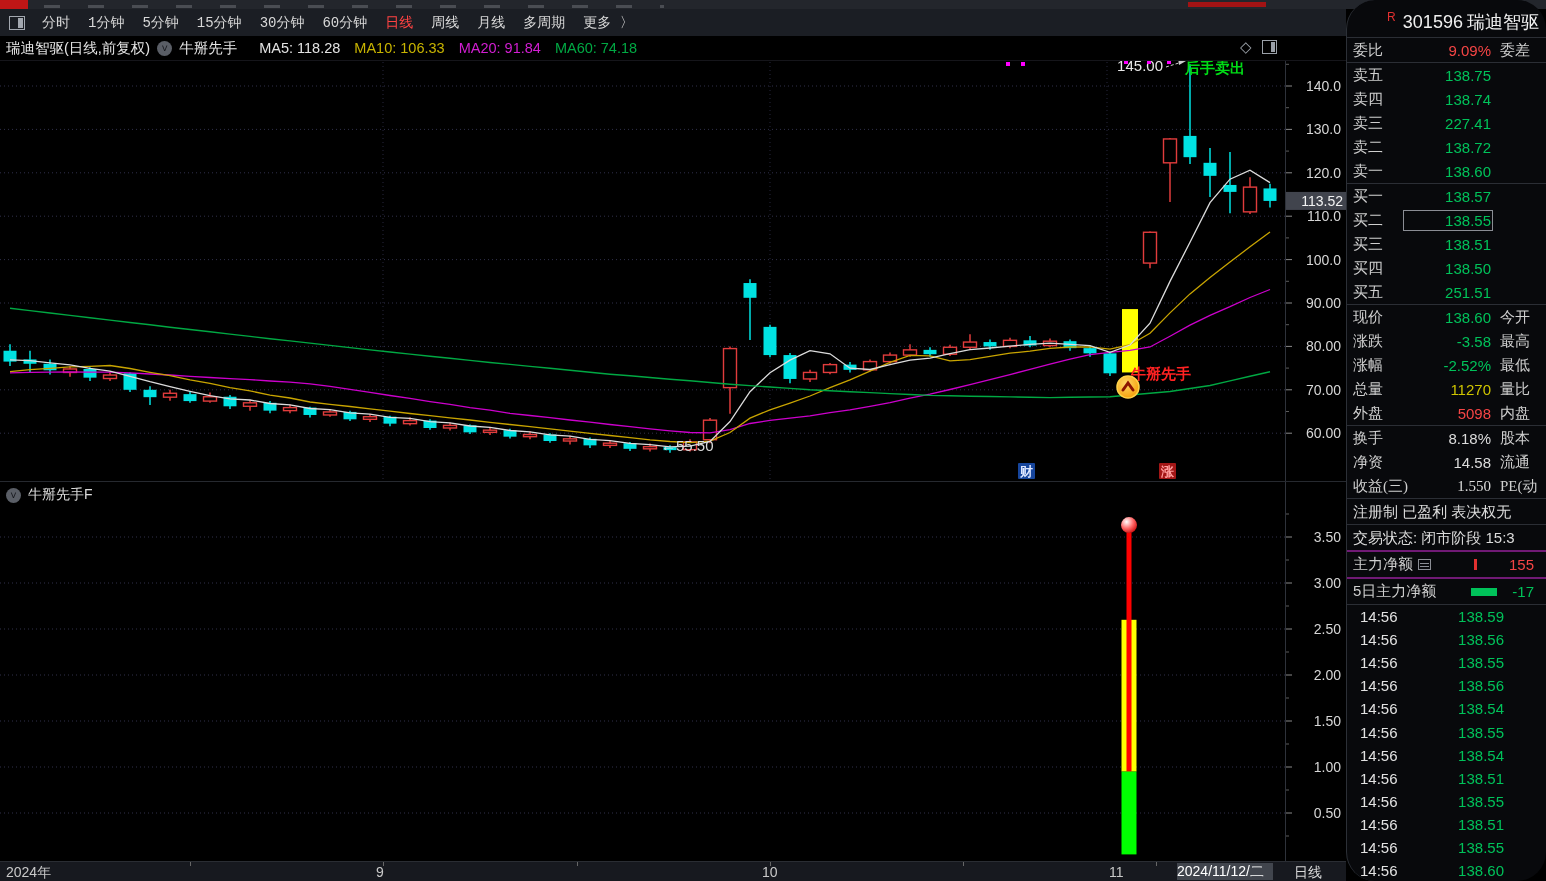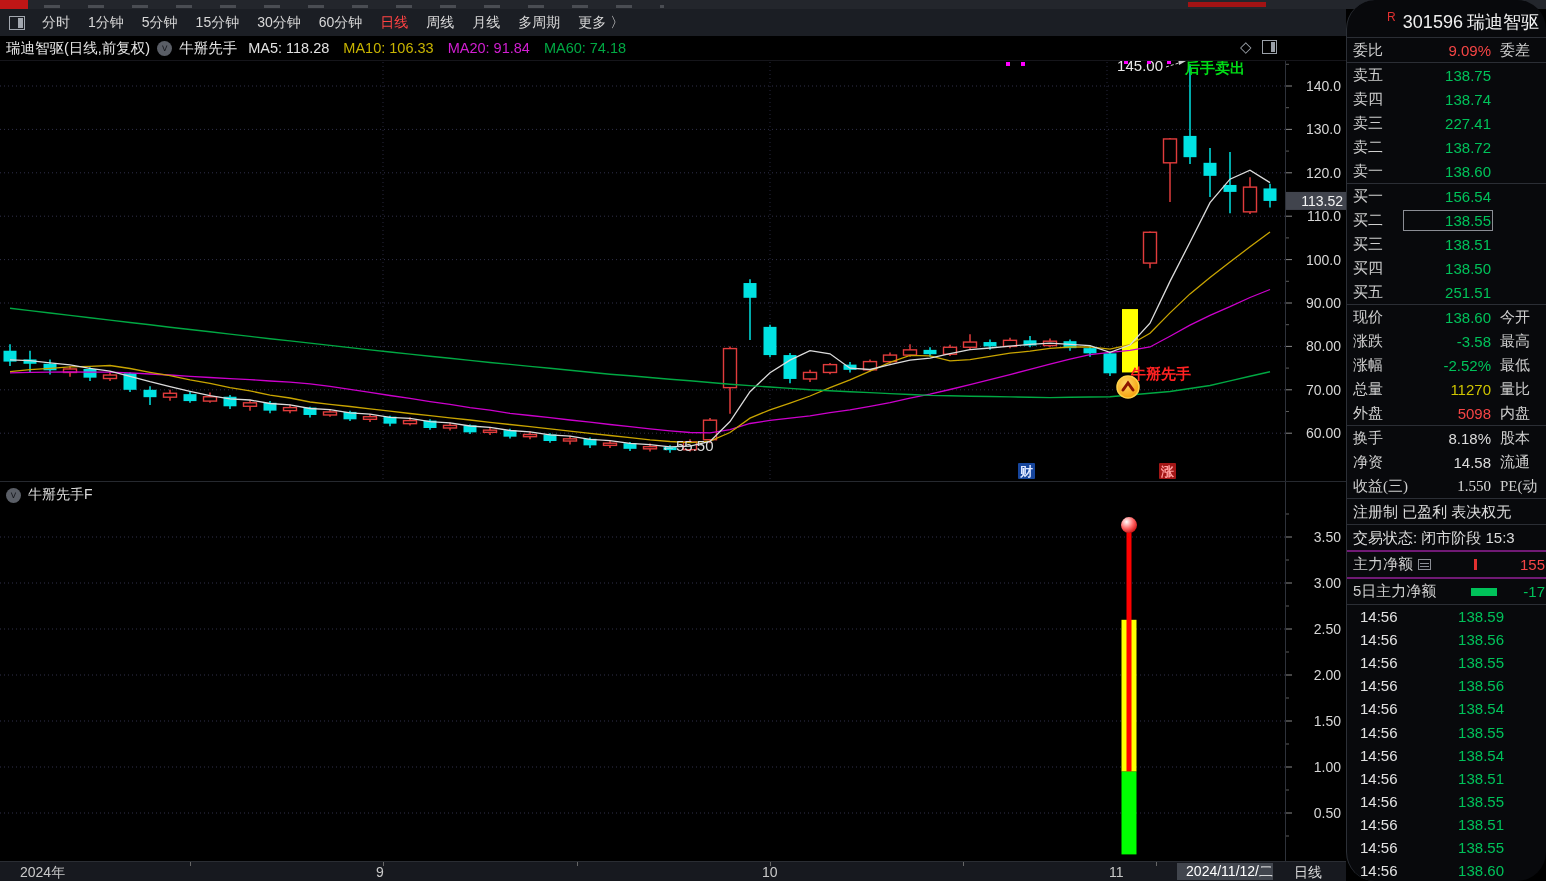--- a/index.html
+++ b/index.html
@@ -33,21 +33,21 @@
   #diamond-icon{font-size:15px;}
   #split-icon{width:13px;height:12px;border:1px solid #9aa0a8;position:relative;}
   #split-icon::after{content:"";position:absolute;right:1px;top:1px;bottom:1px;width:4px;background:#9aa0a8;}
 
   
   #lower-header{top:486px;left:6px;display:flex;gap:7px;align-items:center;color:#dcdcdc;font-size:14px;z-index:3;}
 
   
   #bottom-axis{top:861px;left:0;width:1346px;height:20px;background:#17191f;border-top:1px solid #2a2d33;z-index:4;font-size:14px;color:#c9c9c9;}
   #bottom-axis .lbl{position:absolute;top:2px;}
-  #date-box{position:absolute;top:1px;left:1177px;width:96px;height:17px;background:#41454d;color:#fff;text-align:right;line-height:17px;}
+  #date-box{position:absolute;top:1px;left:1177px;width:96px;height:17px;background:#41454d;color:#fff;text-align:left;line-height:17px;}
   #period-lbl{position:absolute;top:2px;left:1294px;color:#d8d8d8;}
   .ax-tick{position:absolute;top:0;width:1px;height:4px;background:#666;}
 
   
   #chart-svg{position:absolute;top:0;left:0;z-index:1;}
   svg text{font-family:"Liberation Sans",sans-serif;}
 
   
   #right-panel{top:0;left:1346px;width:200px;height:881px;background:#08090c;border-left:1px solid #2c3037;
     z-index:5;font-size:15px;color:#cfcfcf;box-sizing:border-box;overflow:hidden;border-radius:29px;}
@@ -62,56 +62,56 @@
   .rp-row.wide-lbl{grid-template-columns:72px 72px auto;font-family:Liberation Serif, serif;}
   .c-green{color:#00c25a;} .c-red{color:#f54545;} .c-yellow:{color:#cfc400;}
   .c-yellow{color:#cfc400;} .c-white{color:#dcdcdc;}
   .boxed{outline:1px solid #8a8d94;outline-offset:1px;}
   .rp-status{height:25px;line-height:25px;padding-left:6px;color:#dcdcdc;white-space:nowrap;overflow:hidden;border-top:1px solid #2b2e35;}
   .rp-fund{height:25px;display:flex;align-items:center;padding-left:6px;position:relative;border-top:2px solid #701a75;white-space:nowrap;overflow:hidden;}
   #list-icon{width:13px;height:11px;border:1px solid #8a8d94;margin-left:5px;
     background:repeating-linear-gradient(#8a8d94 0 1px,transparent 1px 3px);background-clip:content-box;padding:1px;box-sizing:border-box;}
   .mini-red-bar{position:absolute;left:127px;top:7px;width:3px;height:11px;background:#e23030;}
   .mini-green-bar{position:absolute;left:124px;top:9px;width:26px;height:8px;background:#00c25a;}
-  .fund-val{position:absolute;right:1px;}
+  .fund-val{position:absolute;right:12px;}
   .rp-tick{height:23.1px;display:grid;grid-template-columns:64px 80px;align-items:center;padding-left:13px;}
   .rp-tick .t{color:#e2e2e2;}
   .rp-tick .p{text-align:right;color:#00c25a;}
 </style>
 </head>
 <body>
 
 <div id="menu-strip" class="abs">
   <div id="menu-logo" class="abs"></div>
   <div id="menu-ghost" class="abs"></div>
   <div id="menu-red-frag" class="abs"></div>
 </div>
 
 <div id="toolbar" class="abs">
   <div id="pane-icon"></div>
-  <div id="tb-periods" style="display:flex;align-items:center;">
+  <div id="tb-periods" style="display:flex;align-items:center;font-family:Liberation Mono, monospace;">
       <span class="tb-period">分时</span>
       <span class="tb-period">1分钟</span>
       <span class="tb-period">5分钟</span>
       <span class="tb-period">15分钟</span>
       <span class="tb-period">30分钟</span>
       <span class="tb-period">60分钟</span>
       <span class="tb-period active">日线</span>
       <span class="tb-period">周线</span>
       <span class="tb-period">月线</span>
       <span class="tb-period">多周期</span>
       <span class="tb-period">更多 〉</span>
     </div>
 </div>
 
 <div id="chart-header" class="abs">
   <span>瑞迪智驱(日线,前复权)</span>
   <span class="circle-chevron">˅</span>
   <span>牛掰先手</span>
-  <span id="ma-labels" style="display:flex;gap:14px;margin-left:4px;">
+  <span id="ma-labels" style="display:flex;gap:14px;margin-left:15px;">
       <span style="color: rgb(226, 226, 226);">MA5: 118.28</span>
       <span style="color: rgb(200, 180, 0);">MA10: 106.33</span>
       <span style="color: rgb(210, 30, 210);">MA20: 91.84</span>
       <span style="color: rgb(0, 168, 67);">MA60: 74.18</span>
     </span>
 </div>
 <div id="header-icons">
   <span id="diamond-icon">◇</span>
   <span id="split-icon"></span>
 </div>
@@ -366,21 +366,21 @@
     <line x1="0" y1="481.5" x2="1346" y2="481.5" stroke="#26292f"></line>
     <line x1="0" y1="60.5" x2="1346" y2="60.5" stroke="#15151a"></line>
   </svg>
 
 <div id="lower-header" class="abs">
   <span class="circle-chevron">˅</span>
   <span>牛掰先手F</span>
 </div>
 
 <div id="bottom-axis" class="abs">
-  <span class="lbl" style="left:20px;">2024年</span>
+  <span class="lbl" style="left:6px;">2024年</span>
   <span id="month-labels"><span class="lbl" style="left: 376px;">9</span><span class="lbl" style="left: 762px;">10</span><span class="lbl" style="left: 1097px; margin-left: 12px;">11</span></span>
   <div id="date-box">2024/11/12/二</div>
   <span id="period-lbl">日线</span>
   <span id="axis-ticks"><span class="ax-tick" style="left: 190px;"></span><span class="ax-tick" style="left: 383px;"></span><span class="ax-tick" style="left: 577px;"></span><span class="ax-tick" style="left: 770px;"></span><span class="ax-tick" style="left: 963px;"></span><span class="ax-tick" style="left: 1156px;"></span></span>
 </div>
 
 <div id="right-panel" class="abs">
   <div id="rp-title">
     <span class="r-flag">R</span>
     <span class="code">301596</span>
@@ -414,21 +414,21 @@
       </div>
       <div class="rp-row">
         <span class="lbl">卖一</span>
         <span class="val c-green">138.60</span>
         <span class="lbl2"></span>
       </div>
     </div>
   <div id="rp-buys" class="rp-sep">
       <div class="rp-row">
         <span class="lbl">买一</span>
-        <span class="val c-green">156.54</span>
+        <span class="val c-green">138.57</span>
         <span class="lbl2"></span>
       </div>
       <div class="rp-row">
         <span class="lbl">买二</span>
         <span class="val c-green boxed">138.55</span>
         <span class="lbl2"></span>
       </div>
       <div class="rp-row">
         <span class="lbl">买三</span>
         <span class="val c-green">138.51</span>

